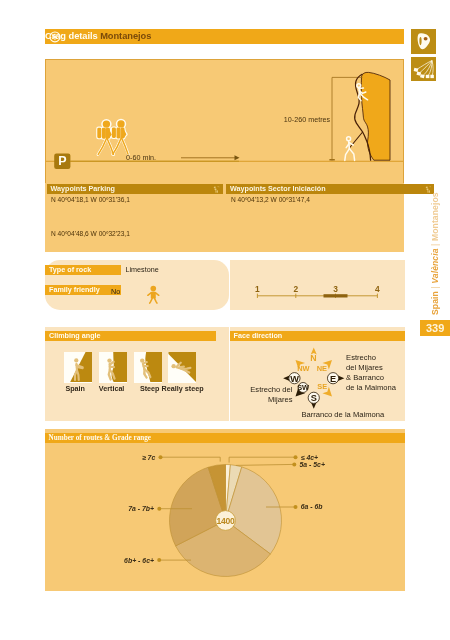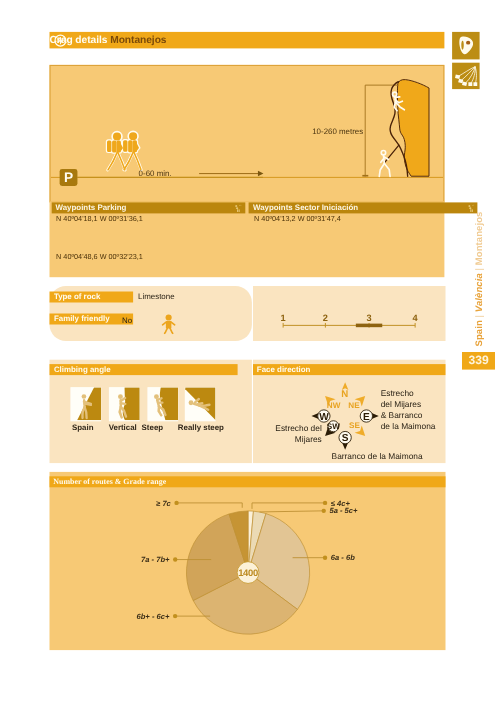--- a/index.html
+++ b/index.html
@@ -346,21 +346,21 @@
           <path d="M9.8 18.6 L16.0 20.6"></path>
           <path d="M11.0 17.0 L15.2 13.2"></path>
           <path d="M13.4 19.0 L19.0 18.0"></path>
           <path d="M16.0 20.6 L22.6 20.4 L27.0 19.6"></path>
           <path d="M16.0 20.6 L21.4 23.0 L25.6 25.2"></path>
         </g>
       </svg>
     </div>
     <div class="abs anglabel" style="left:0px;top:57.8px;width:60.4px;">Spain</div>
     <div class="abs anglabel" style="left:36.4px;top:57.8px;width:60.4px;">Vertical</div>
-    <div class="abs anglabel" style="left:72.5px;top:57.8px;width:42px;">Steep</div>
+    <div class="abs anglabel" style="left:72.5px;top:57.8px;width:42px;text-align:right;">Steep</div>
     <div class="abs anglabel" style="left:107.4px;top:57.8px;width:60.4px;">Really steep</div>
   </div>
 
   <div class="abs lightpanel" id="facepanel">
     <div class="abs secbar" style="left:0;top:4.8px;width:175.5px;">
       <span class="lbl">Face direction</span>
     </div>
     <svg class="abs" style="left:0;top:0;" width="175.5" height="94.5" viewBox="0 0 175.5 94.5">
       <defs>
         <g id="arrowT">

